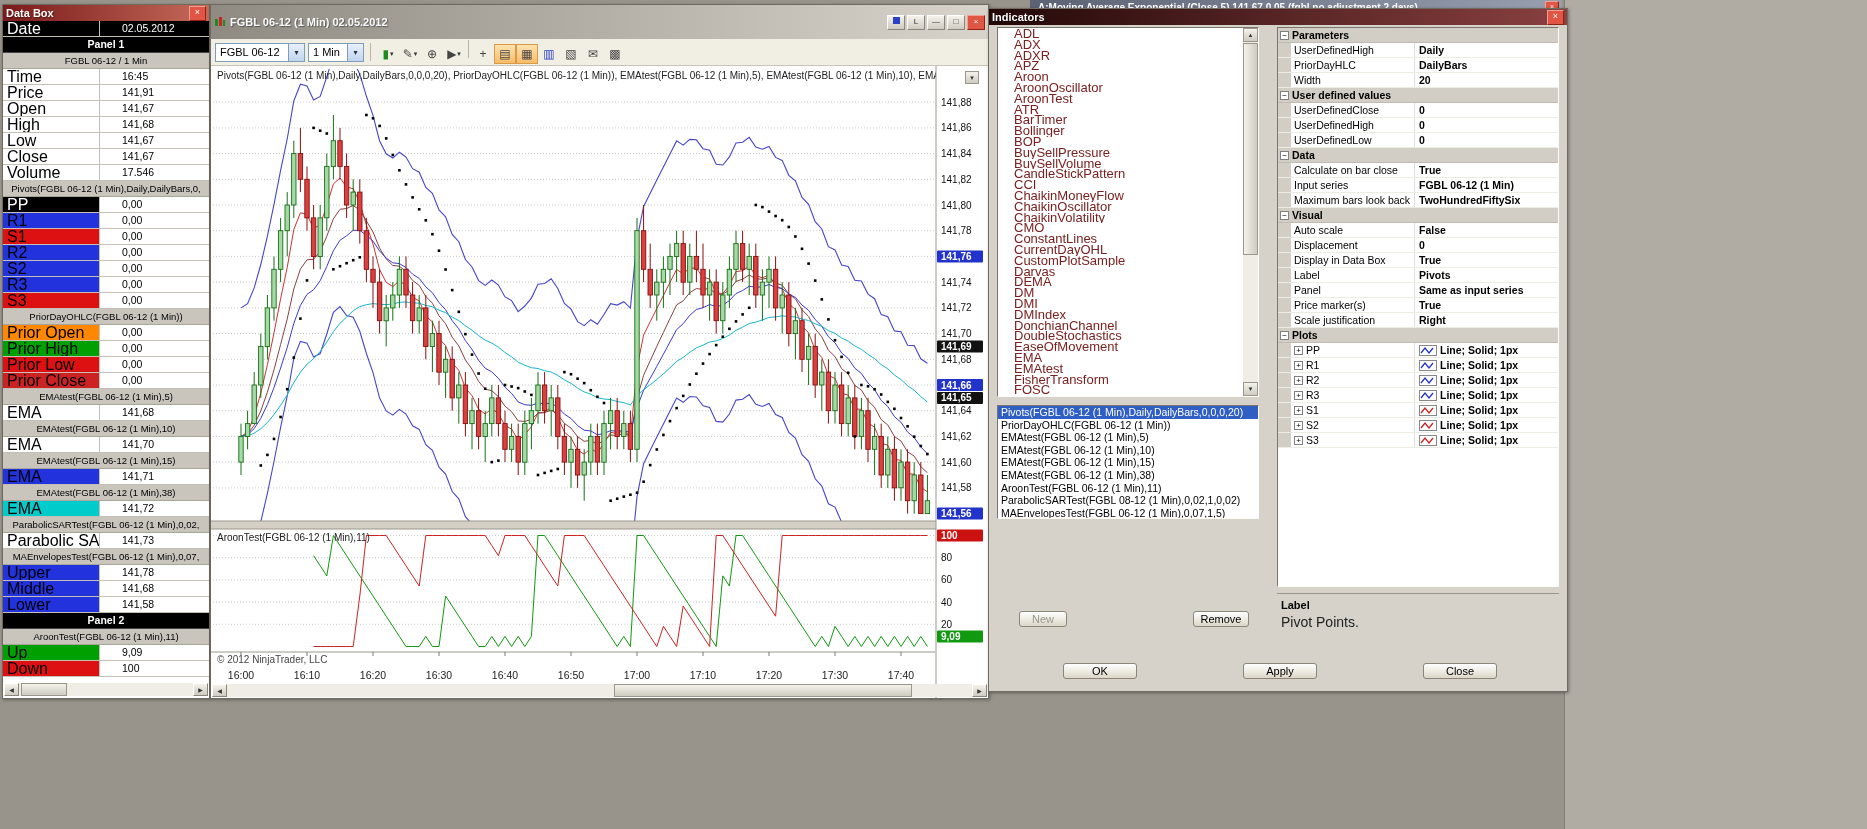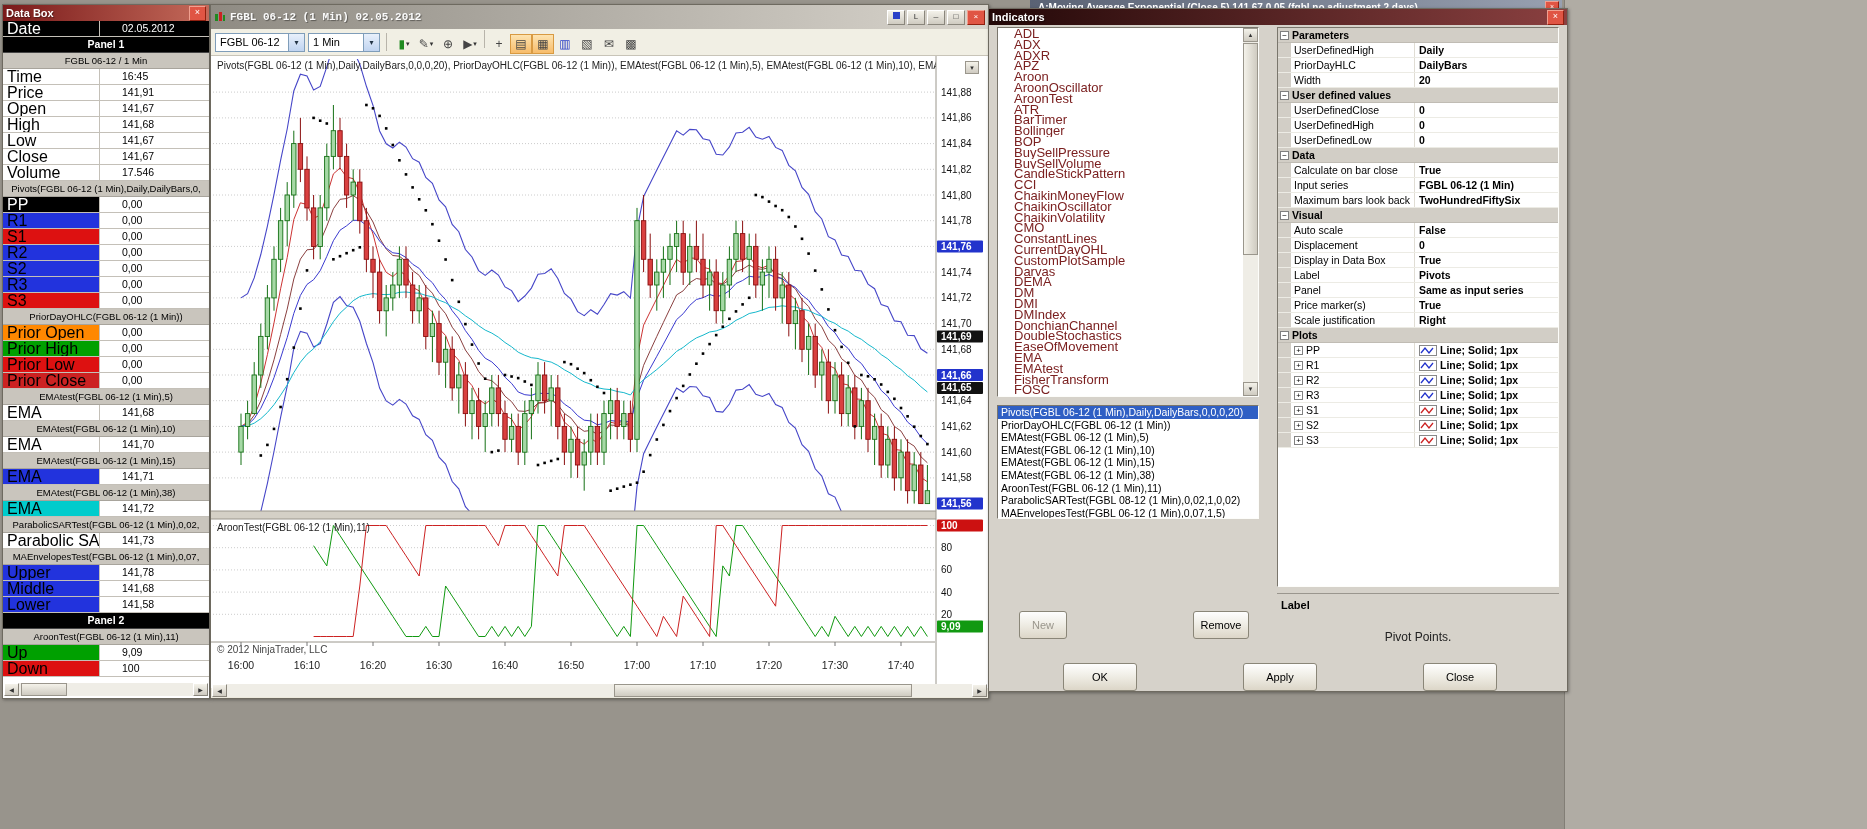--- a/index.html
+++ b/index.html
@@ -2,21 +2,21 @@
 <html><head>
 <meta charset="utf-8">
 <style>
   html,body{margin:0;padding:0;}
   body{width:1867px;height:829px;overflow:hidden;background:#98948c;font-family:"Liberation Sans",sans-serif;position:relative;}
   #desktop{position:absolute;inset:0;}
   .window{position:absolute;background:#ece9dd;border:1px solid #6e6a60;box-shadow:1px 1px 3px rgba(0,0,0,.35);}
   .tbar{height:16px;display:flex;align-items:center;padding:0 3px;gap:4px;overflow:hidden;}
   .tbar.red{background:linear-gradient(90deg,#7a1a1a,#c46a5a);}
   .tbar.dark{background:linear-gradient(90deg,#230808,#8a4040);}
-  .tb18{height:24px;font-family:Liberation Mono, monospace;}
+  .tb18{height:34px;}
   .tbar.gray{background:linear-gradient(90deg,#8f8b83,#d8d4cc);}
   .ttext{color:#fff;font-size:11px;font-weight:bold;white-space:nowrap;overflow:hidden;flex:1;text-shadow:1px 1px 1px rgba(0,0,0,.4);}
   .xbtn{width:15px;height:13px;background:#e05544;border:1px solid #f0a090;border-right-color:#902010;border-bottom-color:#902010;color:#fff;font-size:9px;line-height:11px;text-align:center;flex:none;}
   .winbtns{display:flex;gap:2px;flex:none;align-items:center;}
   .wbtn{width:16px;height:13px;background:linear-gradient(#f4f2ea,#cfcbc1);border:1px solid #fff;border-right-color:#8a867c;border-bottom-color:#8a867c;font-size:8px;line-height:12px;text-align:center;color:#333;}
   .wbtn.close{background:#e05544;color:#fff;border-color:#f0a090 #902010 #902010 #f0a090;}
   .bluedot{width:7px;height:7px;background:#2b41c8;display:inline-block;}
   .wicon{flex:none;display:inline-flex;}
 
   
@@ -38,21 +38,21 @@
   .strack{flex:1;position:relative;background:#efede6;}
   .sthumb{position:absolute;top:0;bottom:0;background:linear-gradient(#f4f2ea,#cfcbc1);border:1px solid #9a968c;box-sizing:border-box;}
 
   
   #chartwin{left:210px;top:4px;width:777px;height:693px;z-index:2;}
   #chartwin .ttext.dark{color:#fafafa;}
   .toolbar{height:26px;background:#f1efe4;border-bottom:1px solid #c8c4b8;display:flex;align-items:center;padding:0 4px;gap:3px;}
   .combo{height:19px;display:inline-flex;align-items:center;background:#fff;border:1px solid #7f9db9;font-size:11px;box-sizing:border-box;}
   .combo-text{padding:0 4px;white-space:nowrap;overflow:hidden;flex:1;}
   .combo-arrow{width:15px;height:100%;background:linear-gradient(#e8f0fb,#c0d4f0);border-left:1px solid #7f9db9;font-size:8px;display:flex;align-items:center;justify-content:center;color:#234;}
-  .combo.c1{width:90px;} .combo.c2{width:72px;}
+  .combo.c1{width:90px;} .combo.c2{width:56px;}
   .tsep{width:1px;height:18px;background:#b8b4aa;margin:0 3px;flex:none;display:inline-block;}
   .tbtn{width:22px;height:20px;display:inline-flex;align-items:center;justify-content:center;border:1px solid transparent;font-size:12px;box-sizing:border-box;}
   .tbtn.active{background:linear-gradient(#fde3b0,#f7bc6a);border-color:#d89a42;}
   .tglyph{font-size:12px;line-height:12px;}
   .tdd{font-size:7px;color:#333;margin-left:1px;}
   .chart-area{position:relative;height:632px;background:#fff;overflow:hidden;}
   .panel-btn{position:absolute;left:754px;top:5px;width:14px;height:13px;background:linear-gradient(#f4f2ea,#cfcbc1);border:1px solid #9a968c;font-size:7px;line-height:11px;text-align:center;color:#333;box-sizing:border-box;}
 
   
   #dlg{left:988px;top:8px;width:578px;height:682px;background:#d6d2ca;z-index:5;}
@@ -60,38 +60,38 @@
   .listbox{position:absolute;background:#fff;border:1px solid;border-color:#7a766c #fdfdfa #fdfdfa #7a766c;box-sizing:border-box;overflow:hidden;}
   #avail-box{left:8px;top:2px;width:262px;height:370px;}
   #avail-items{position:absolute;left:1px;top:1px;right:16px;bottom:1px;overflow:hidden;}
   .li-av{height:10.8px;line-height:10.8px;font-size:13px;color:#7b2020;padding-left:15px;white-space:nowrap;overflow:hidden;}
   .vscroll{position:absolute;right:0;top:0;bottom:0;width:15px;background:#efede6;}
   .varrow{position:absolute;left:0;width:15px;height:14px;background:linear-gradient(#f4f2ea,#cfcbc1);border:1px solid #9a968c;font-size:6px;line-height:12px;text-align:center;box-sizing:border-box;color:#333;}
   .vthumb{position:absolute;left:0;width:15px;top:15px;height:212px;background:linear-gradient(90deg,#f4f2ea,#cfcbc1);border:1px solid #9a968c;box-sizing:border-box;}
   #conf-box{left:8px;top:380px;width:262px;height:114px;}
   .li-cf{height:12.6px;line-height:12.6px;font-size:10.5px;color:#000;padding-left:3px;white-space:nowrap;overflow:hidden;}
   .li-cf.sel{background:#2f5fc4;color:#fff;}
-  .btn{background:linear-gradient(#fefefe,#f0eee6 45%,#dcd6c8);border:1px solid #8a8678;border-radius:3px;font-size:11px;height:28px;color:#000;font-family:"Liberation Sans",sans-serif;position:absolute;}
+  .btn{background:linear-gradient(#fefefe,#f0eee6 45%,#dcd6c8);border:1px solid #8a8678;border-radius:3px;font-size:11px;height:16px;color:#000;font-family:"Liberation Sans",sans-serif;position:absolute;}
   .btn[disabled]{color:#9a968c;}
   #btn-new{left:30px;top:586px;width:48px;}
   #btn-remove{left:204px;top:586px;width:56px;}
   #btn-ok{left:74px;top:638px;width:74px;}
   #btn-apply{left:254px;top:638px;width:74px;}
   #btn-close{left:434px;top:638px;width:74px;}
   #propgrid{position:absolute;left:288px;top:2px;width:282px;height:560px;background:#fff;border:1px solid;border-color:#7a766c #fdfdfa #fdfdfa #7a766c;box-sizing:border-box;overflow:hidden;}
   .pg-cat{display:flex;align-items:center;height:14px;background:#d2cec6;font-weight:bold;font-size:10.5px;gap:3px;padding-left:2px;border-bottom:1px solid #c0bcb4;}
   .pg-row{display:flex;height:14px;border-bottom:1px solid #ecebe4;font-size:10.5px;}
   .pg-margin{width:13px;flex:none;background:#d2cec6;}
   .pg-label{width:120px;flex:none;padding-left:3px;line-height:13px;white-space:nowrap;overflow:hidden;border-right:1px solid #e0ddd4;display:flex;align-items:center;gap:3px;}
   .pg-value{flex:1;font-weight:bold;padding-left:4px;line-height:13px;white-space:nowrap;overflow:hidden;display:flex;align-items:center;gap:3px;}
   .pg-box{width:9px;height:9px;flex:none;background:#fff;border:1px solid #808080;font-size:8px;line-height:7px;text-align:center;box-sizing:border-box;color:#000;font-weight:normal;}
   .plot-ico{display:inline-flex;background:#fff;border:1px solid #888;line-height:0;}
   #desc{position:absolute;left:288px;top:568px;width:282px;height:56px;border-top:1px solid #9a968e;padding:5px 4px 0 4px;box-sizing:border-box;}
   .desc-title{font-weight:bold;font-size:11px;color:#000;}
-  .desc-text{font-size:12px;color:#222;margin-top:19px;text-align:center;}
+  .desc-text{font-size:14px;color:#222;margin-top:3px;}
   svg text{font-family:"Liberation Sans",sans-serif;}
 </style>
 </head>
 <body>
 
 <div id="desktop">
 
   <div id="bg-titlebar">
     <span class="btext">A:Moving Average Exponential (Close,5) 141,67 0,05 (fgbl no adjustment 2 days)</span>
     <span class="xbtn">×</span>

